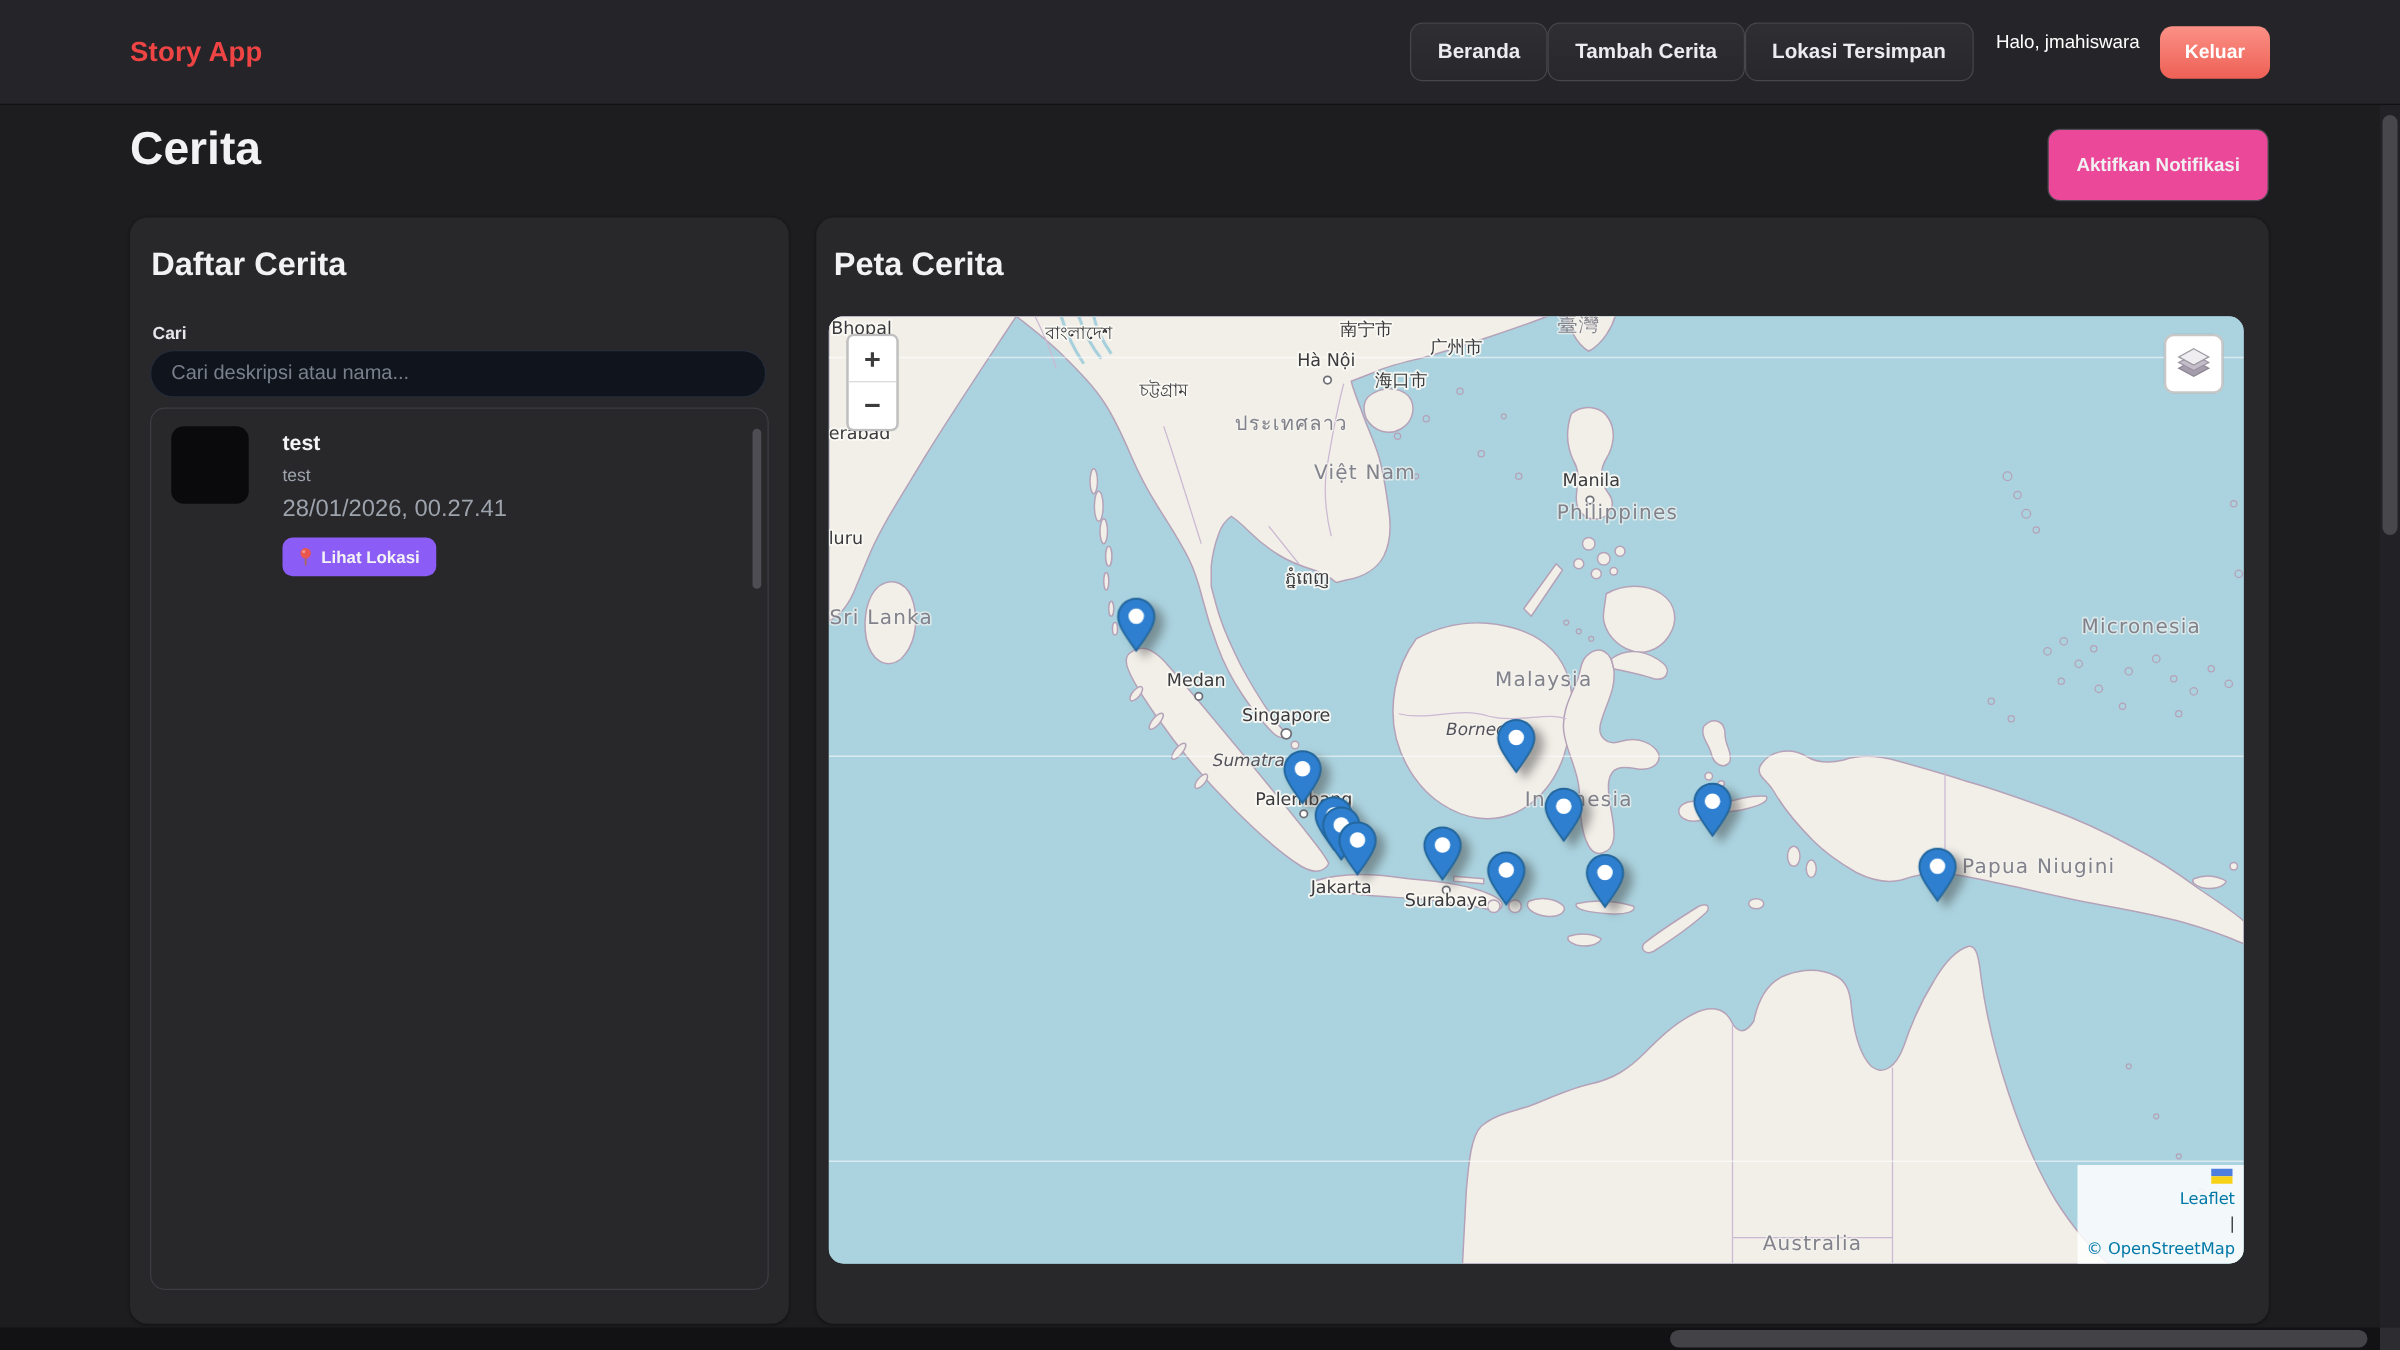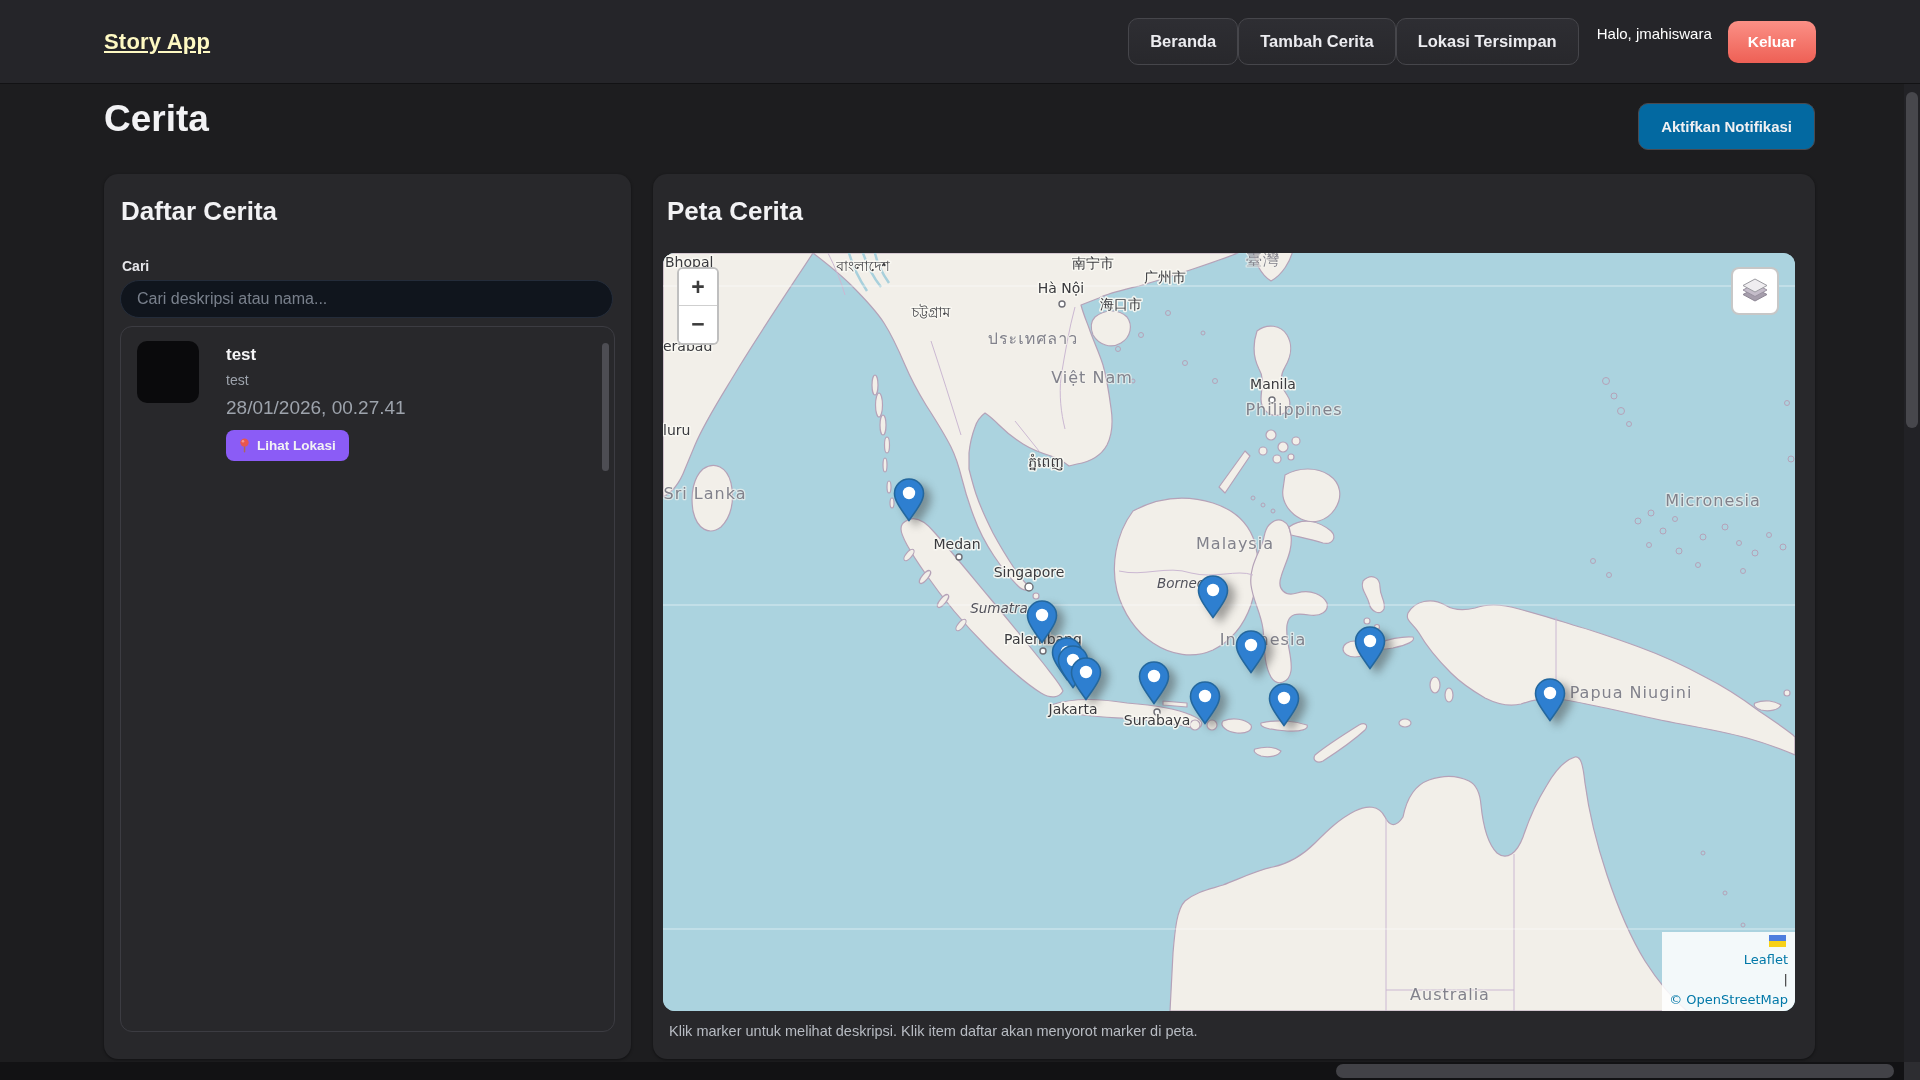--- a/index.html
+++ b/index.html
@@ -6,37 +6,37 @@
   body{
     width:1920px;height:1080px;position:relative;overflow:hidden;
     background:#1d1d1f;font-family:"Liberation Sans",sans-serif;color:#ececee;
   }
   
   #header{
     position:absolute;left:0;top:0;width:1920px;height:84px;background:#252529;
     border-bottom:1px solid #121214;display:flex;align-items:center;box-sizing:border-box;
     padding:0 104px 0 104px;
   }
-  .app-title{font-size:22px;font-weight:bold;color:#fef9c3;letter-spacing:.2px;text-decoration:underline;}
+  .app-title{font-size:22px;font-weight:bold;color:#ef4444;letter-spacing:.2px;}
   #header .spacer{flex:1;}
   .nav-btn{
     background:linear-gradient(#2e2e33,#28282c);border:1px solid #46464b;border-radius:10px;
     color:#ececf0;font-weight:bold;font-size:16.5px;padding:13px 21px;
     font-family:inherit;cursor:pointer;
   }
   .greeting{color:#ffffff;font-size:15px;margin:0 16px 16px 18px;}
   .logout-btn{
     background:linear-gradient(#fb9086,#ee6055);border:none;border-radius:10px;color:#fff;
     font-weight:bold;font-size:15.5px;padding:12px 20px;font-family:inherit;cursor:pointer;
   }
   
   .page-title{position:absolute;left:104px;top:98px;font-size:37px;font-weight:bold;color:#f2f2f4;}
   .notif-btn{
-    position:absolute;right:105px;top:103px;height:47px;
-    background:#0369a1;border:1px solid #4a4a50;border-radius:10px;color:#f0f0f2;
+    position:absolute;right:105px;top:103px;height:58px;
+    background:#ec4899;border:1px solid #4a4a50;border-radius:10px;color:#f0f0f2;
     font-weight:bold;font-size:15px;padding:0 22px;font-family:inherit;cursor:pointer;
   }
   
   .card{position:absolute;background:#28282b;border-radius:14px;box-shadow:0 1px 3px rgba(0,0,0,.45);}
   #card-list{left:104px;top:174px;width:527px;height:885px;}
   #card-map{left:653px;top:174px;width:1162px;height:885px;}
   .card h2{position:absolute;margin:0;font-size:26px;font-weight:bold;color:#f2f2f4;}
   #card-list h2{left:17px;top:22px;}
   #card-map h2{left:14px;top:22px;}
   .search-label{position:absolute;left:18px;top:84px;font-size:14px;font-weight:bold;color:#e6e6ea;}
@@ -387,21 +387,20 @@
       <span class="ua-flag">
           <div class="b"></div>
           <div class="y"></div>
         </span>
       <a href="#">Leaflet</a>
       <span>|</span>
       <a href="#">© OpenStreetMap</a>
     </div>
   </div>
 
-  <div class="map-hint">Klik marker untuk melihat deskripsi. Klik item daftar akan menyorot marker di peta.</div>
 </div>
 
 <div id="vscroll">
     <div class="thumb"></div>
   </div>
 <div id="hscroll">
     <div class="thumb"></div>
   </div>
 <div id="scroll-corner"></div>
 

